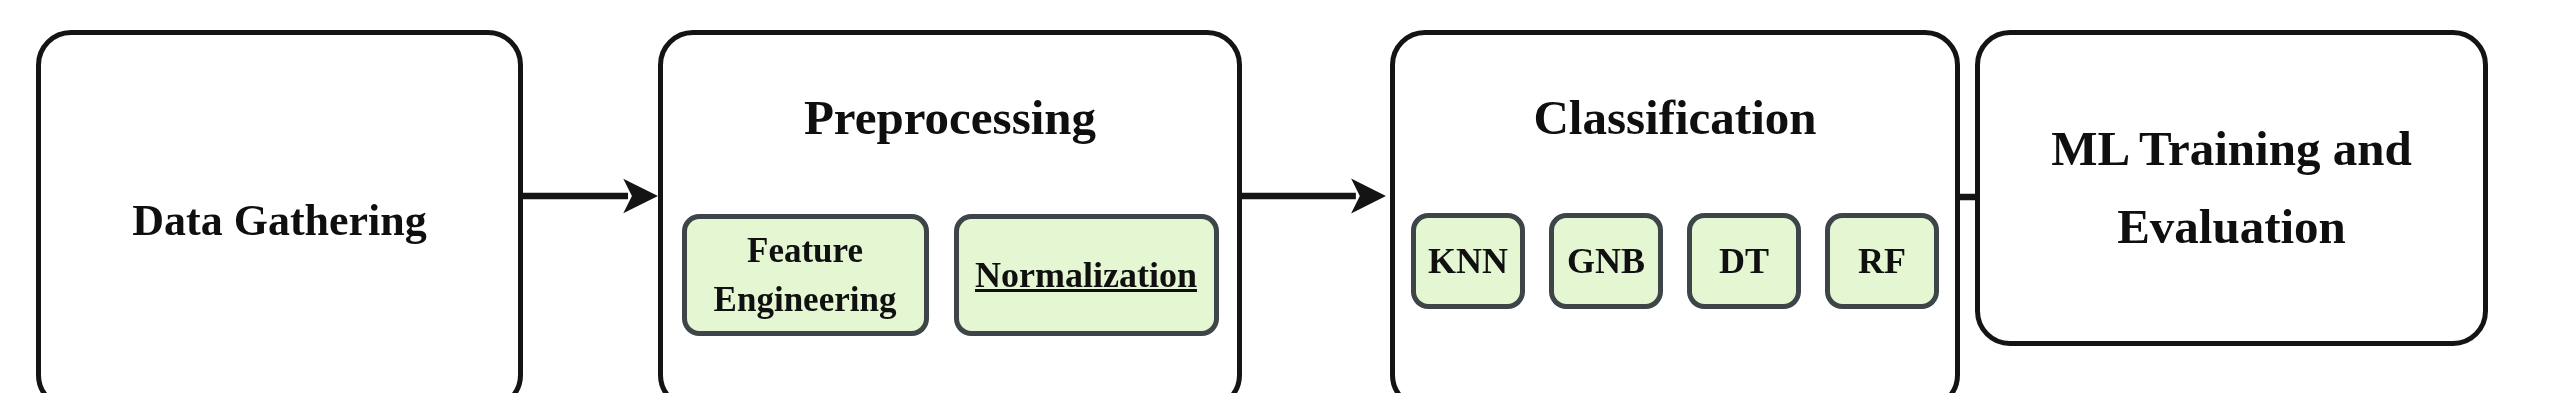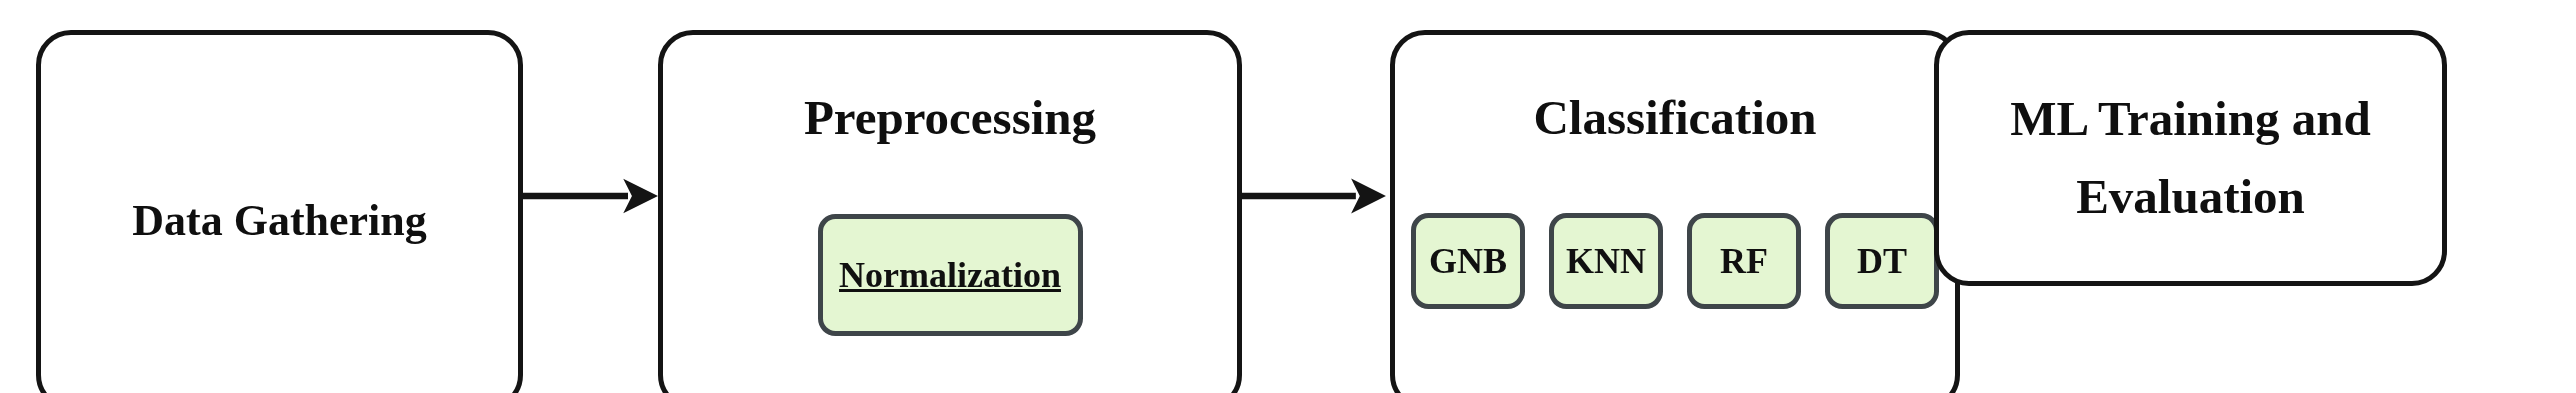--- a/index.html
+++ b/index.html
@@ -20,21 +20,21 @@
     top: 30px;
     height: 380px;
     box-sizing: border-box;
     background: #ffffff;
     border: 5.5px solid #141414;
     border-radius: 35px;
   }
   .s0 { left: 36px;   width: 487px; }
   .s1 { left: 658px;  width: 584px; }
   .s2 { left: 1390px; width: 570px; }
-  .s3 { left: 1934px; width: 513px; height: 256px; }
+  .s3 { left: 1975px; width: 513px; height: 316px; }
 
   
   .center-label {
     position: absolute;
     left: 0; top: 0; right: 0; bottom: 0;
     display: flex;
     align-items: center;
     justify-content: center;
     text-align: center;
     font-weight: bold;
@@ -90,45 +90,48 @@
   </div>
 
   <svg class="arrow" style="left:523px; top:177px;" width="135" height="38" viewBox="0 0 171 48">
     <line x1="0" y1="24" x2="133" y2="24" stroke="#141414" stroke-width="8"></line>
     <polygon points="127,2 171,24 127,46 138,24" fill="#141414"></polygon>
   </svg>
 
   <div class="stage s1">
     <div class="stage-title">Preprocessing</div>
     <div class="chip-row row-prep">
+      <div class="chip chip-fe">
+        <span>Feature Engineering</span>
+      </div>
       <div class="chip chip-norm">
         <span>Normalization</span>
       </div>
     </div>
   </div>
 
   <svg class="arrow" style="left:1241px; top:177px;" width="145" height="38" viewBox="0 0 183 48">
     <line x1="0" y1="24" x2="145" y2="24" stroke="#141414" stroke-width="8"></line>
     <polygon points="139,2 183,24 139,46 150,24" fill="#141414"></polygon>
   </svg>
 
   <div class="stage s2">
     <div class="stage-title">Classification</div>
     <div class="chip-row row-class">
       <div class="chip chip-algo">
+        <span>KNN</span>
+      </div>
+      <div class="chip chip-algo">
         <span>GNB</span>
       </div>
       <div class="chip chip-algo">
-        <span>KNN</span>
+        <span>DT</span>
       </div>
       <div class="chip chip-algo">
         <span>RF</span>
-      </div>
-      <div class="chip chip-algo">
-        <span>DT</span>
       </div>
     </div>
   </div>
 
   <svg class="arrow" style="left:1956px; top:178px;" width="81" height="38" viewBox="0 0 103 48">
     <line x1="0" y1="24" x2="65" y2="24" stroke="#141414" stroke-width="8"></line>
     <polygon points="59,2 103,24 59,46 70,24" fill="#141414"></polygon>
   </svg>
 
   <div class="stage s3">

